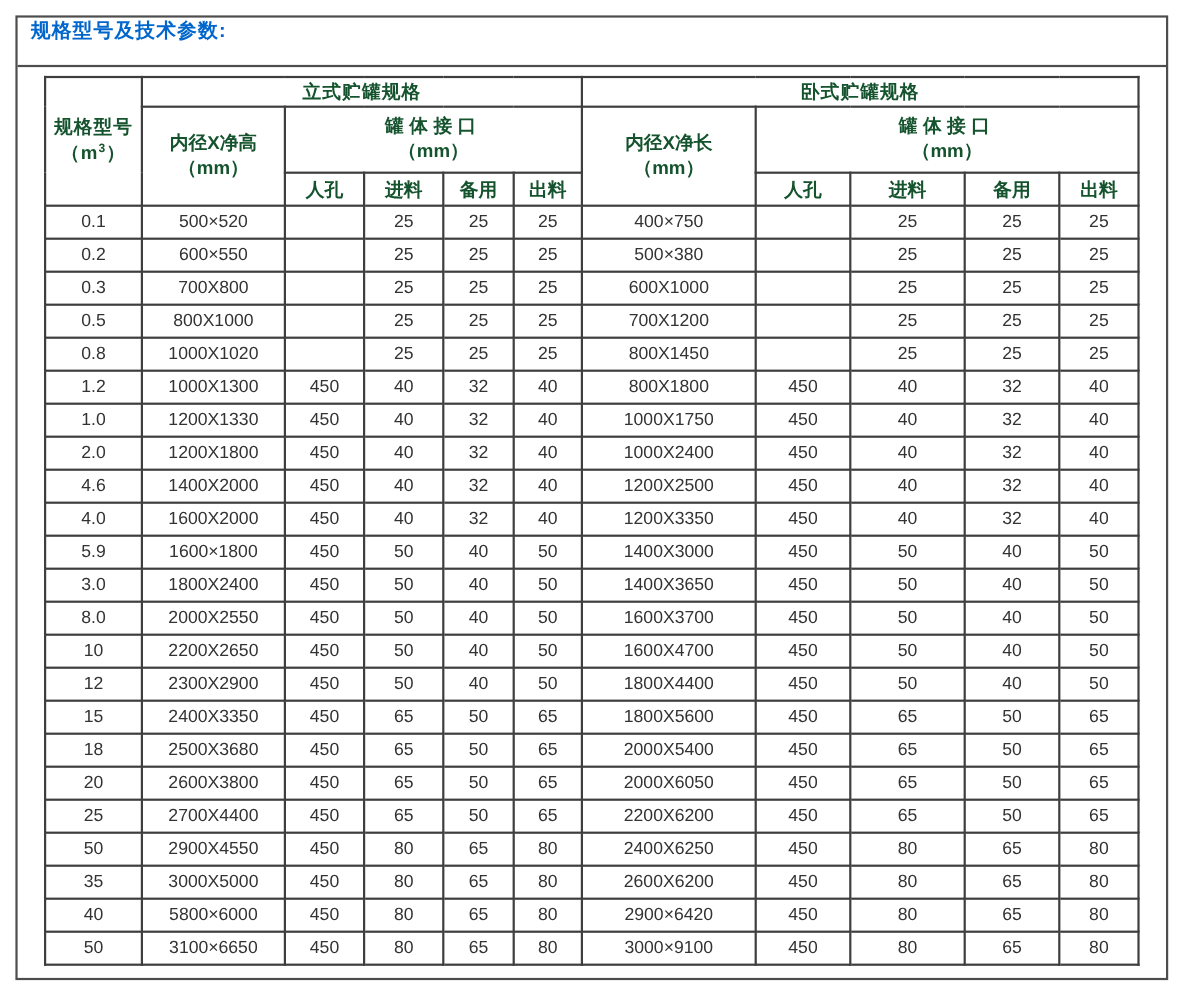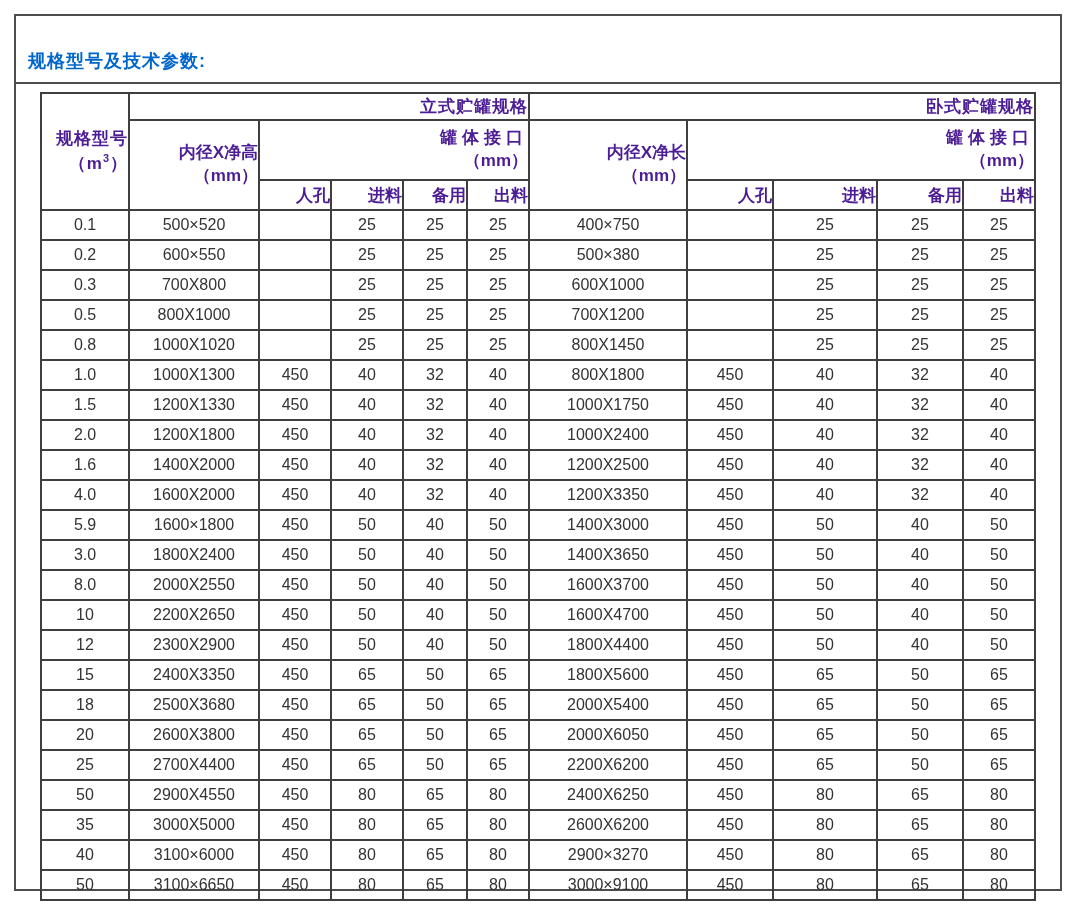--- a/index.html
+++ b/index.html
@@ -17,24 +17,23 @@
     top: 14px;
     width: 1044px;
     height: 873px;
     border: 2px solid #4d4d4d;
     background: #ffffff;
   }
   .title-band {
     height: 45px;
     border-bottom: 2px solid #4d4d4d;
     display: flex;
-    align-items: center;
+    align-items: flex-start;
     padding-left: 12px;
     box-sizing: border-box;
-    margin-top: 23px;
   }
   .page-title {
     color: #0066cc;
     font-size: 18px;
     font-weight: bold;
     letter-spacing: 1px;
   }
   .content {
     padding: 8px 0 0 24px;
   }
@@ -47,23 +46,22 @@
     border: 2px solid #3e3e3e;
     text-align: center;
     vertical-align: middle;
     padding: 0;
     overflow: hidden;
     white-space: nowrap;
   }
   table.spec th {
     font-size: 17px;
     font-weight: bold;
-    color: #4c1d95;
+    color: #14532d;
     background: #ffffff;
-    text-align: right;
   }
   table.spec td {
     font-size: 16px;
     color: #333333;
     height: 28px;
   }
   tr.h-group th { height: 25px; letter-spacing: 1px; }
   tr.h-mid th { height: 58px; }
   tr.h-sub th { height: 28px; }
   .two-line div { line-height: 1.35; }
@@ -191,34 +189,34 @@
             <td>25</td>
             <td>25</td>
             <td>25</td>
             <td>800X1450</td>
             <td></td>
             <td>25</td>
             <td>25</td>
             <td>25</td>
           </tr>
           <tr>
+            <td>1.2</td>
+            <td>1000X1300</td>
+            <td>450</td>
+            <td>40</td>
+            <td>32</td>
+            <td>40</td>
+            <td>800X1800</td>
+            <td>450</td>
+            <td>40</td>
+            <td>32</td>
+            <td>40</td>
+          </tr>
+          <tr>
             <td>1.0</td>
-            <td>1000X1300</td>
-            <td>450</td>
-            <td>40</td>
-            <td>32</td>
-            <td>40</td>
-            <td>800X1800</td>
-            <td>450</td>
-            <td>40</td>
-            <td>32</td>
-            <td>40</td>
-          </tr>
-          <tr>
-            <td>1.5</td>
             <td>1200X1330</td>
             <td>450</td>
             <td>40</td>
             <td>32</td>
             <td>40</td>
             <td>1000X1750</td>
             <td>450</td>
             <td>40</td>
             <td>32</td>
             <td>40</td>
@@ -230,21 +228,21 @@
             <td>40</td>
             <td>32</td>
             <td>40</td>
             <td>1000X2400</td>
             <td>450</td>
             <td>40</td>
             <td>32</td>
             <td>40</td>
           </tr>
           <tr>
-            <td>1.6</td>
+            <td>4.6</td>
             <td>1400X2000</td>
             <td>450</td>
             <td>40</td>
             <td>32</td>
             <td>40</td>
             <td>1200X2500</td>
             <td>450</td>
             <td>40</td>
             <td>32</td>
             <td>40</td>
@@ -400,26 +398,26 @@
             <td>65</td>
             <td>80</td>
             <td>2600X6200</td>
             <td>450</td>
             <td>80</td>
             <td>65</td>
             <td>80</td>
           </tr>
           <tr>
             <td>40</td>
-            <td>3100×6000</td>
-            <td>450</td>
-            <td>80</td>
-            <td>65</td>
-            <td>80</td>
-            <td>2900×3270</td>
+            <td>5800×6000</td>
+            <td>450</td>
+            <td>80</td>
+            <td>65</td>
+            <td>80</td>
+            <td>2900×6420</td>
             <td>450</td>
             <td>80</td>
             <td>65</td>
             <td>80</td>
           </tr>
           <tr>
             <td>50</td>
             <td>3100×6650</td>
             <td>450</td>
             <td>80</td>

